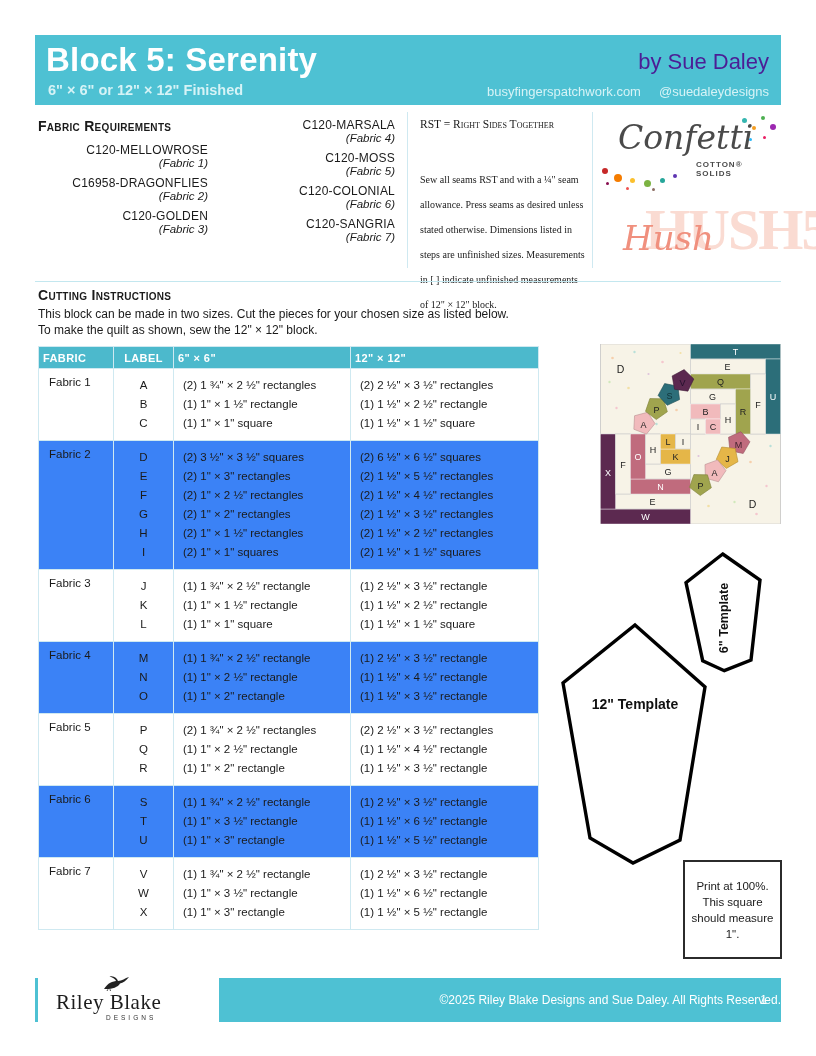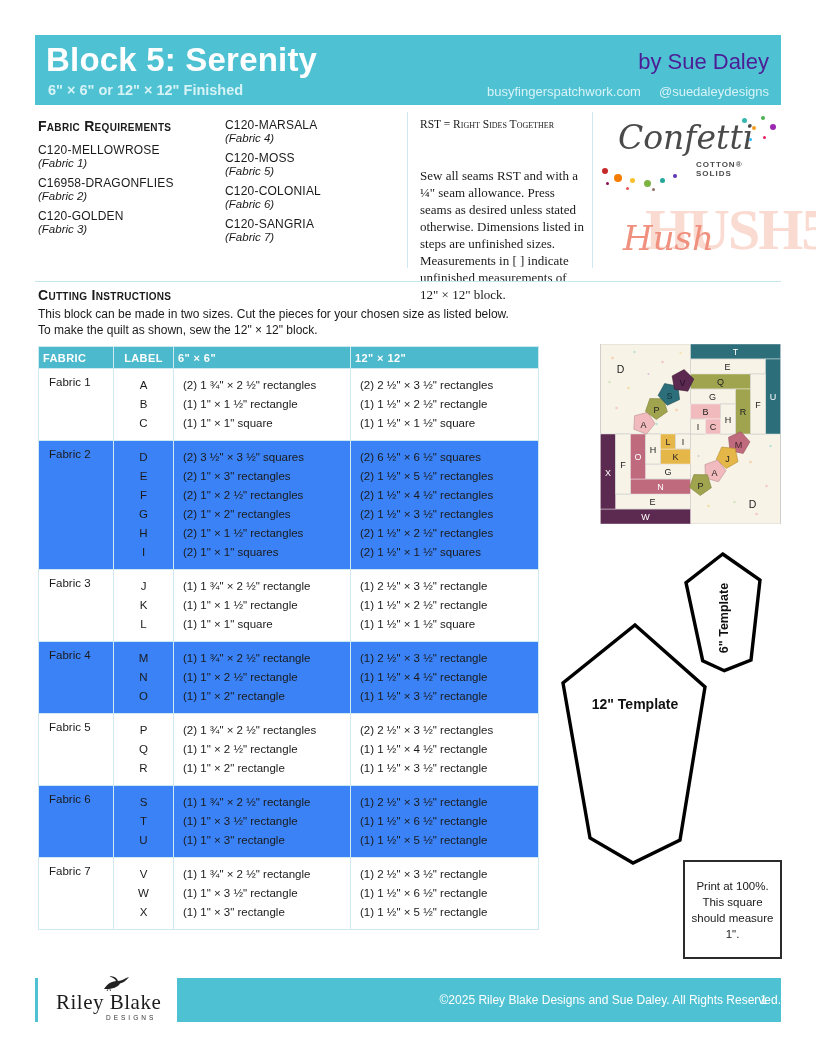--- a/index.html
+++ b/index.html
@@ -11,29 +11,29 @@
   .header .title { position:absolute; left:11px; top:6px; font-size:33px; font-weight:bold; color:#fff; letter-spacing:.2px; }
   .header .subtitle { position:absolute; left:13px; top:47px; font-size:14.5px; font-weight:bold; color:#d6f3f6; }
   .header .byline { position:absolute; right:12px; top:14px; font-size:22px; color:#4c1d95; }
   .header .links { position:absolute; right:12px; top:49px; font-size:13px; color:#d6f3f6; }
   .header .links span + span { margin-left:18px; }
 
   
   .freq-col1 { position:absolute; left:38px; top:118px; width:170px; }
   .freq-col2 { position:absolute; left:225px; top:118px; width:170px; }
   .freq-heading { font-size:14px; font-weight:bold; font-variant:small-caps; letter-spacing:.3px; margin-bottom:9px; }
-  .fab-entry { margin-bottom:7px; }
+  .fab-entry { margin-bottom:7px;text-align:right; }
   .fab-code { font-size:12px; letter-spacing:.2px; }
   .fab-lab { font-size:11.5px; font-style:italic; }
   .vline { position:absolute; width:1px; background:#cfe9f1; top:112px; height:156px; }
   .vline.v1 { left:407px; } .vline.v2 { left:592px; }
 
   .rst-col { position:absolute; left:420px; top:118px; width:166px;font-family:Liberation Serif, serif; }
   .rst-head { font-size:11.5px; font-variant:small-caps; margin-bottom:10px; }
-  .rst-body { font-size:13px; line-height:17px;margin-top:37px; }
+  .rst-body { font-size:10px; line-height:25px;margin-top:37px; }
 
   
   .confetti { position:absolute; left:600px; top:112px; width:181px; height:80px; }
   .confetti-script { position:absolute; left:18px; top:6px; font-family:"DejaVu Serif", serif; font-style:italic; font-size:33px; color:#4a4a4a; }
   .confetti-sub { position:absolute; left:96px; top:48px; font-size:8px; letter-spacing:1px; color:#4a4a4a; font-weight:bold; }
   .dot { position:absolute; border-radius:50%; }
   .hush { position:absolute; left:615px; top:196px; width:166px; height:74px; }
   .hush-block { position:absolute; left:6px; top:0; font-size:58px; font-weight:bold; color:#fadbd2; letter-spacing:-2px; font-family:Liberation Serif, serif;margin-left:24px; }
   .hush-script { position:absolute; left:8px; top:22px; font-family:"DejaVu Serif", serif; font-style:italic; font-size:34px; color:#f0907e; }
 
@@ -63,21 +63,21 @@
   .templates { position:absolute; left:550px; top:548px; }
   .templates text { font-family:"Liberation Sans", sans-serif; font-weight:bold; fill:#111; }
 
   
   .print-box { position:absolute; left:683px; top:860px; width:99px; height:99px; border:2px solid #2b2b2b; display:flex; align-items:center; justify-content:center; text-align:center; font-size:11.5px; line-height:16px; padding:6px; }
 
   
   .footer-bar { position:absolute; left:35px; top:978px; width:746px; height:44px; background:#4ec1d3; }
   .footer-copy { position:absolute; left:0; right:0; top:15px; text-align:right; color:#fff; font-size:12px; }
   .footer-page { position:absolute; right:14px; top:15px; color:#fff; font-size:12px; }
-  .footer-logo-box { position:absolute; left:38px; top:972px; width:139px; height:58px; background:#fff; }
+  .footer-logo-box { position:absolute; left:38px; top:972px; width:181px; height:58px; background:#fff; }
   .rb-script { position:absolute; left:18px; top:18px; font-family:"Liberation Serif", serif; font-size:21px; color:#1c1c1c; letter-spacing:.5px; }
   .rb-sub { position:absolute; left:68px; top:42px; font-size:6.5px; letter-spacing:3px; color:#333; }
   .rb-bird { position:absolute; left:60px; top:1px; }
 </style>
 </head>
 <body>
 
 <div class="page">
 
   <div class="header">

